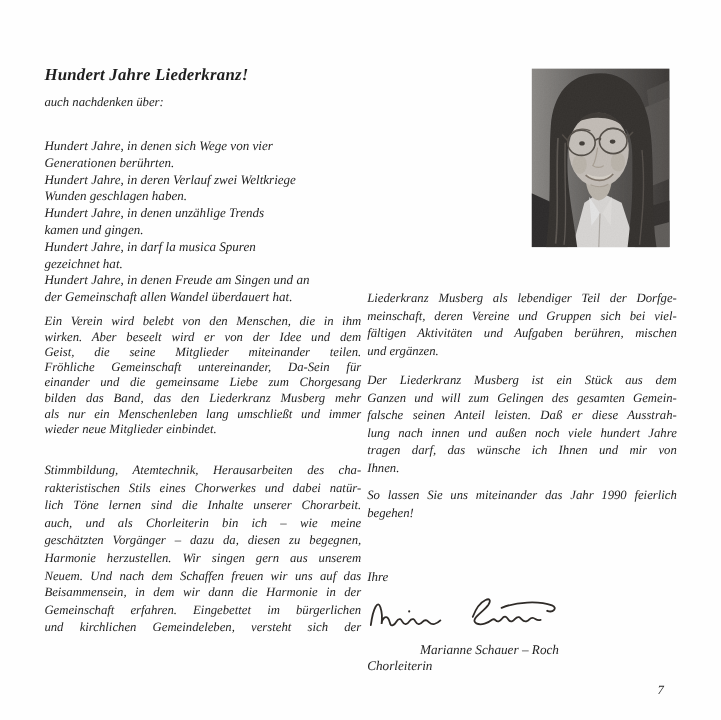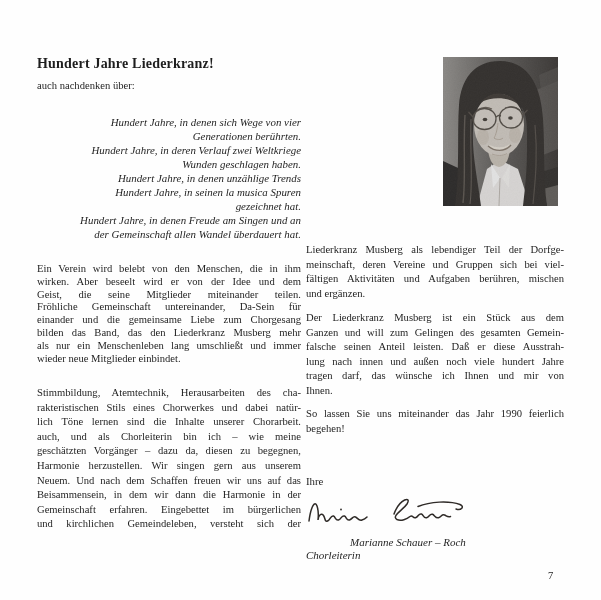--- a/index.html
+++ b/index.html
@@ -1,28 +1,28 @@
 <!DOCTYPE html>
 <html><head>
 <meta charset="utf-8">
 <style>
   html,body{margin:0;padding:0;background:#ffffff;}
   .page{
     position:relative;width:601px;height:600px;background:#fefefe;
     font-family:"Liberation Serif", serif;color:#1e1e1e;overflow:hidden;
   }
-  .abs{position:absolute;}
+  .abs{position:absolute;font-style:italic;}
   .title{
     left:37px;top:56px;width:300px;margin:0;
     font-size:14px;font-weight:bold;letter-spacing:0.2px;
   }
   
   .lcol{left:37px;width:264px;}
   .intro{top:79px;font-size:10.6px;line-height:13.2px;}
-  .poem{top:115px;font-size:10.9px;line-height:14px;font-style:italic;text-align:right;}
+  .poem{top:115px;font-size:10.9px;line-height:14px;font-style:italic;}
   .para1{top:263px;font-size:10.6px;line-height:12.8px;}
   .para2{top:386px;font-size:10.6px;line-height:14.6px;}
   
   .rcol{left:306px;width:258px;}
   .rpara1{top:243px;font-size:10.6px;line-height:14.6px;}
   .rpara2{top:311px;font-size:10.6px;line-height:14.6px;}
   .rpara3{top:407px;font-size:10.6px;line-height:14.6px;}
   .closing{top:475px;font-size:10.8px;}
   .author-name{top:536px;font-size:11px;font-style:italic;margin-left:44px;}
   .author-role{top:549px;font-size:11px;font-style:italic;}
@@ -42,21 +42,22 @@
 
   <div class="abs lcol intro">
       <div>auch nachdenken über:</div>
     </div>
   <div class="abs lcol poem">
       <div>Hundert Jahre, in denen sich Wege von vier</div>
       <div>Generationen berührten.</div>
       <div>Hundert Jahre, in deren Verlauf zwei Weltkriege</div>
       <div>Wunden geschlagen haben.</div>
       <div>Hundert Jahre, in denen unzählige Trends</div>
-      <div>Hundert Jahre, in seinen la musica Spuren</div>
+      <div>kamen und gingen.</div>
+      <div>Hundert Jahre, in darf la musica Spuren</div>
       <div>gezeichnet hat.</div>
       <div>Hundert Jahre, in denen Freude am Singen und an</div>
       <div>der Gemeinschaft allen Wandel überdauert hat.</div>
     </div>
   <div class="abs lcol para1">
       <div class="j">Ein Verein wird belebt von den Menschen, die in ihm</div>
       <div class="j">wirken. Aber beseelt wird er von der Idee und dem</div>
       <div class="j">Geist, die seine Mitglieder miteinander teilen.</div>
       <div class="j">Fröhliche Gemeinschaft untereinander, Da-Sein für</div>
       <div class="j">einander und die gemeinsame Liebe zum Chorgesang</div>

